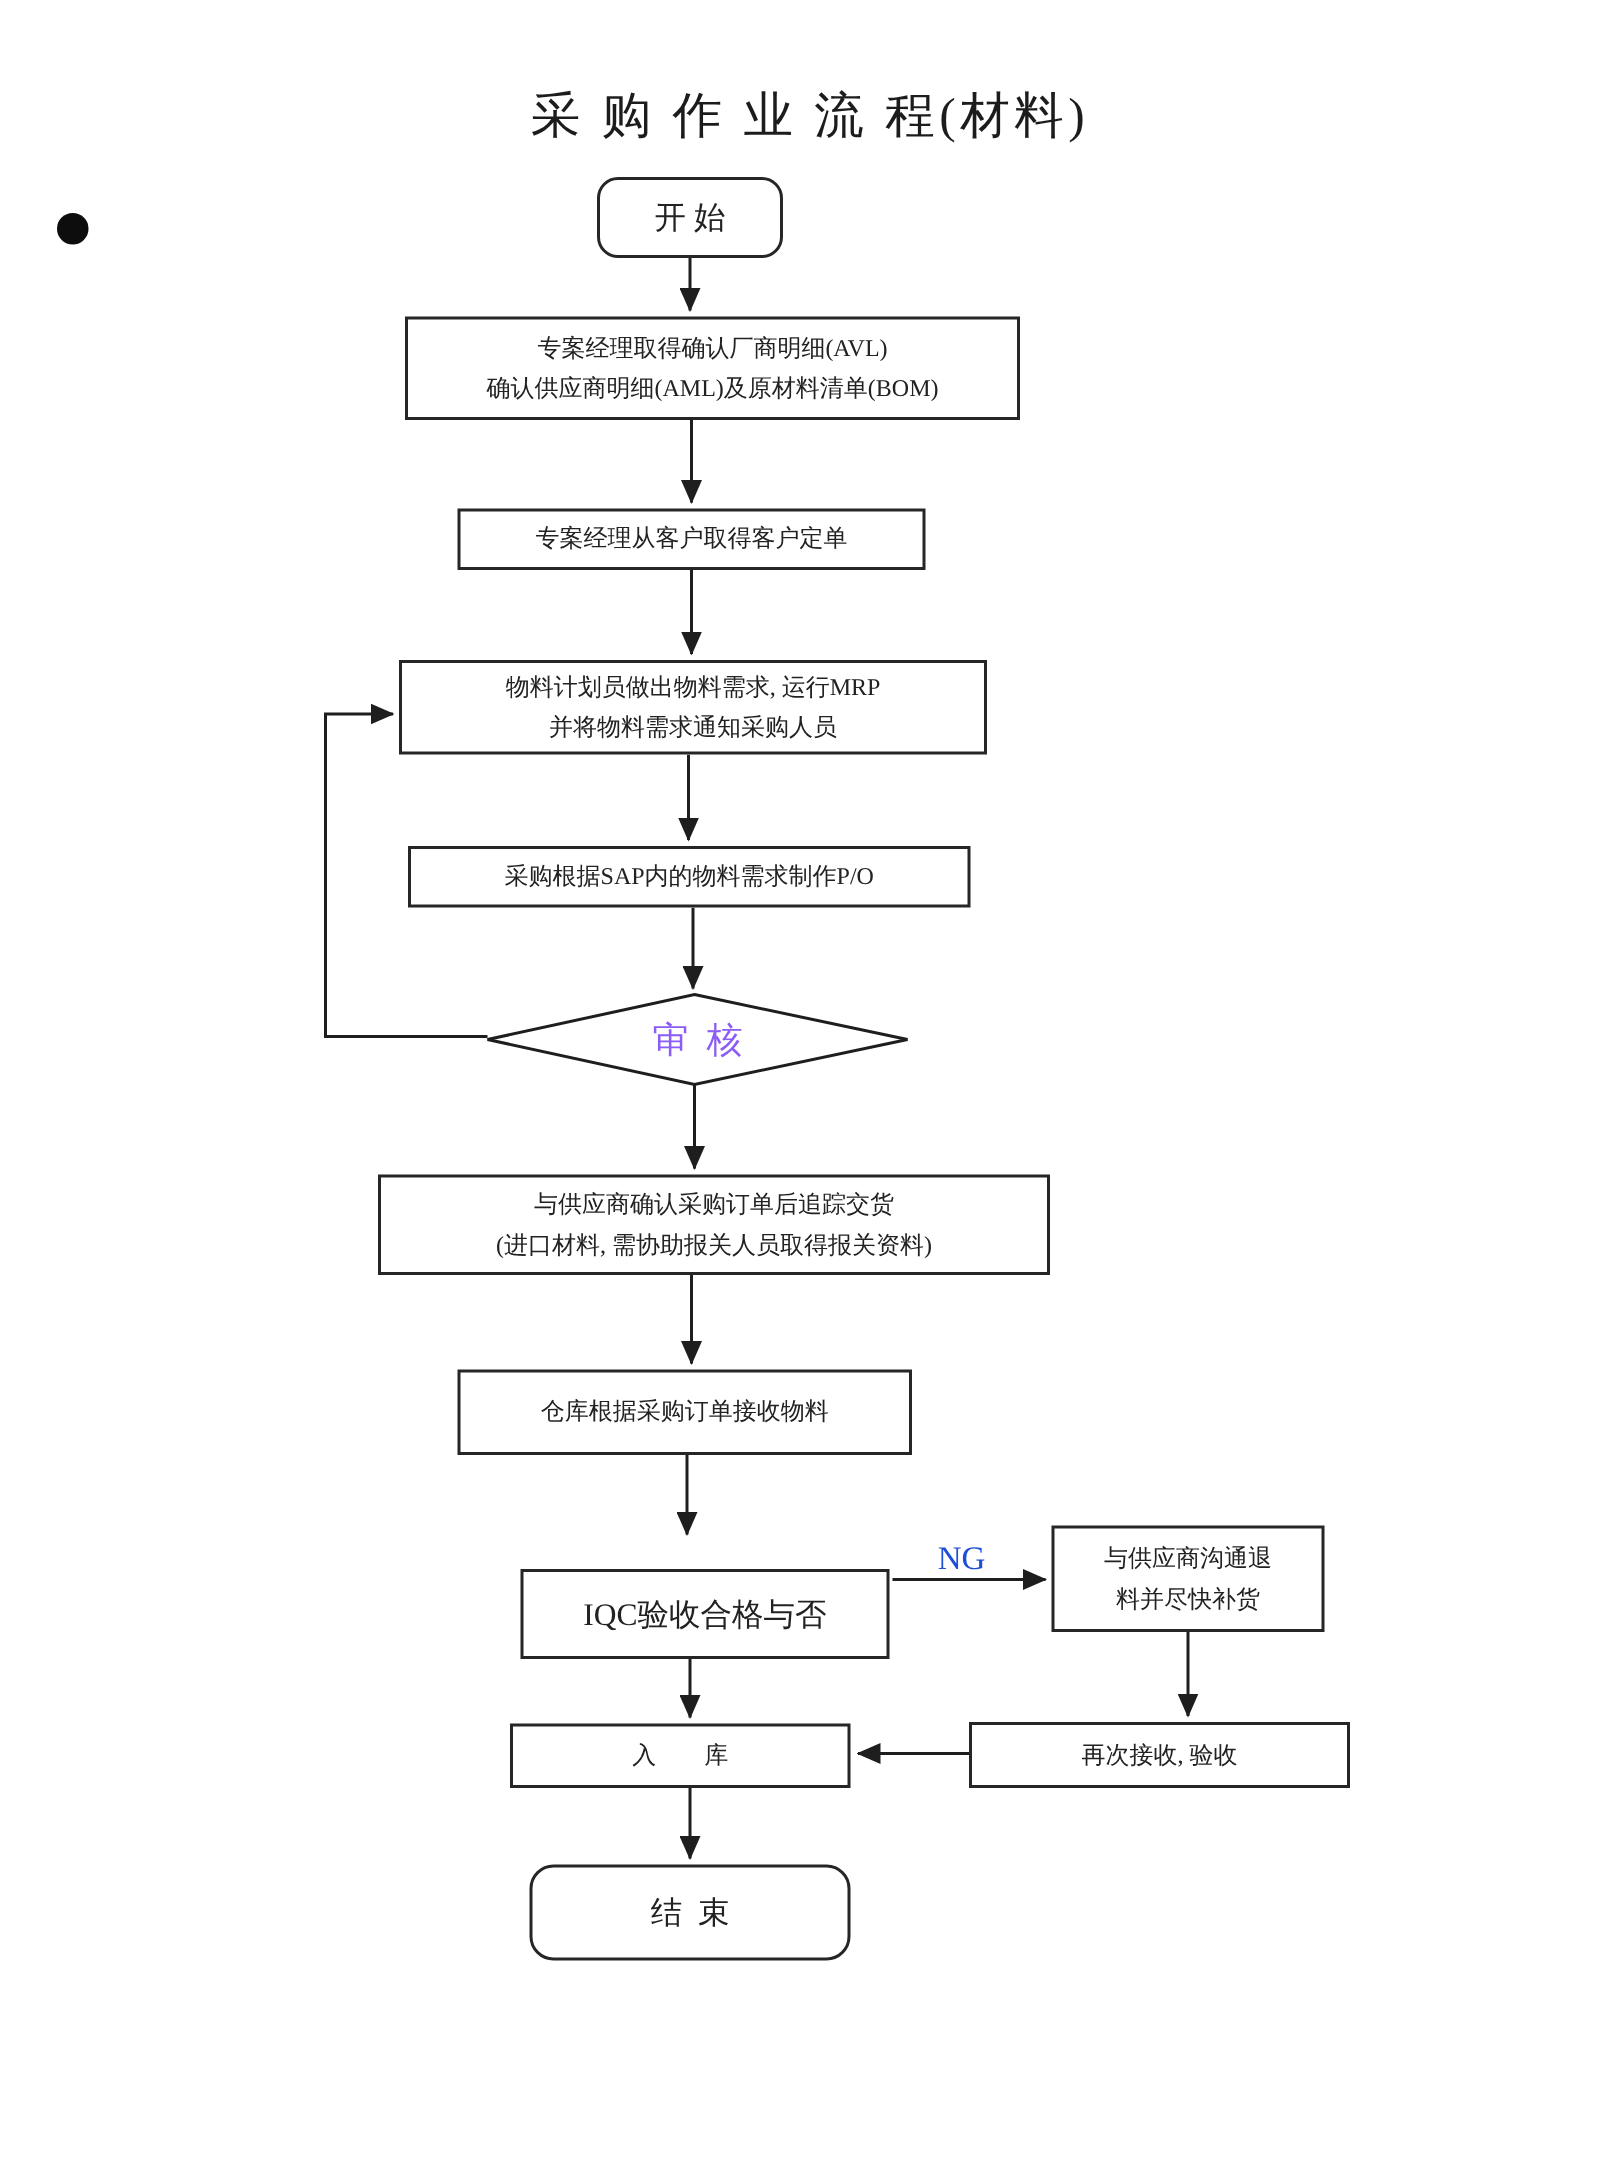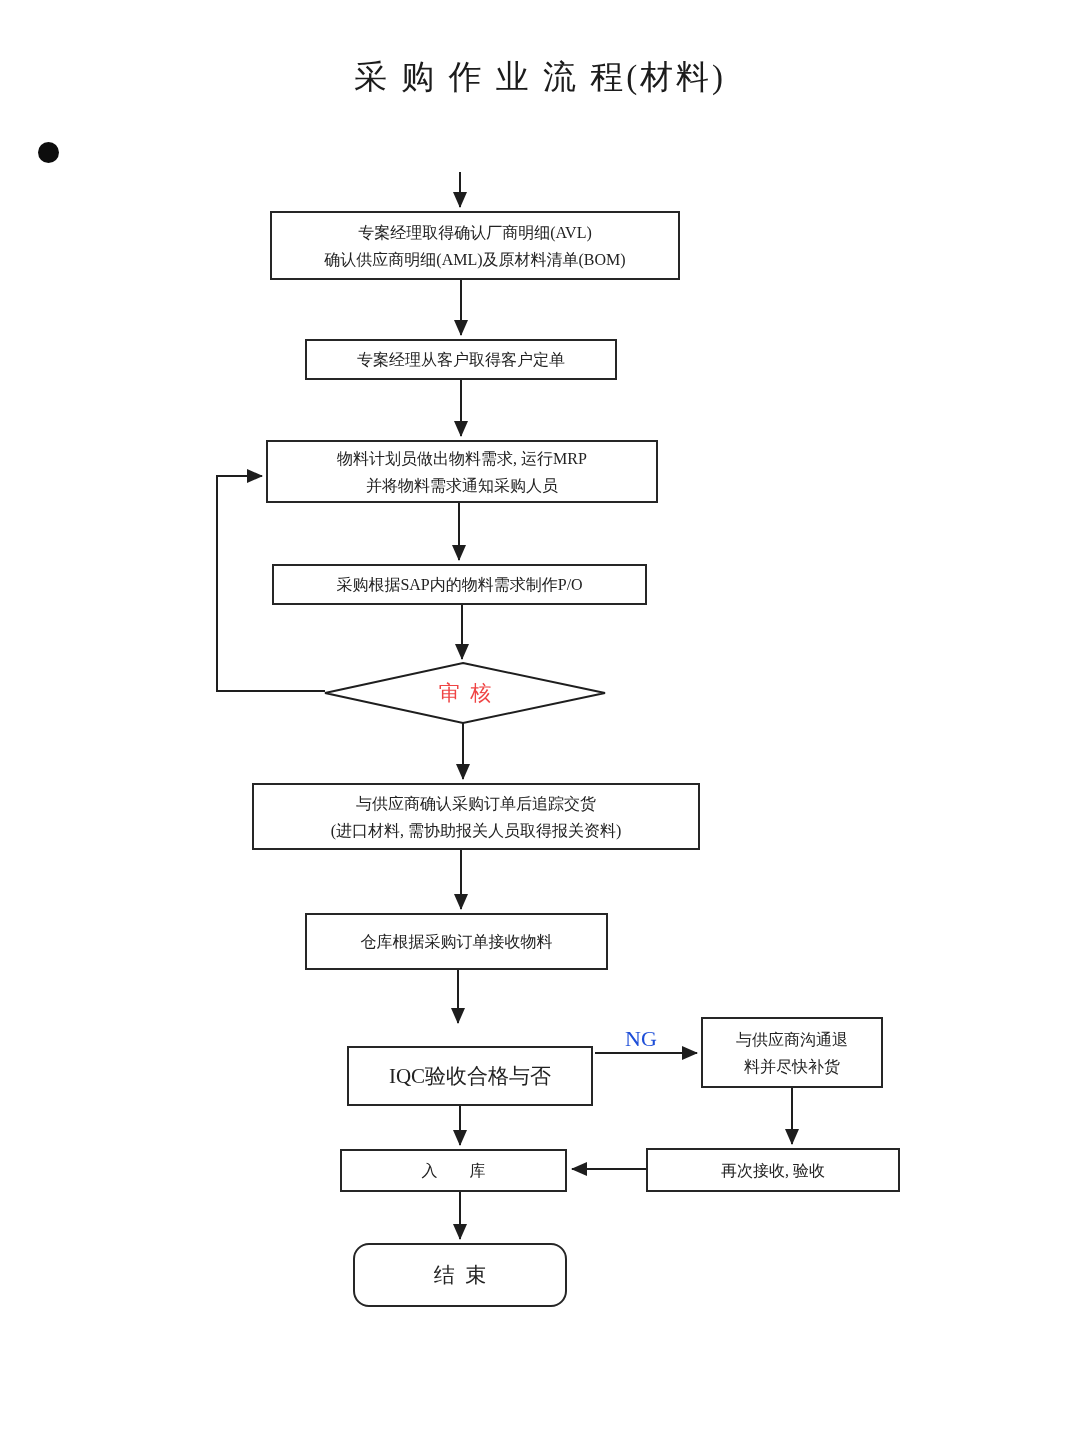--- a/index.html
+++ b/index.html
@@ -26,21 +26,21 @@
     position: absolute; box-sizing: border-box;
     border: 2px solid #262626; background: #ffffff;
     display: flex; align-items: center; justify-content: center;
     text-align: center; white-space: pre-wrap;
     font-size: 16px; line-height: 27px; color: #222222;
     z-index: 2;
   }
   .terminator { border-radius: 14px; font-size: 21px; }
   .diamond-label {
     position: absolute; display: flex; align-items: center; justify-content: center;
-    text-align: center; white-space: pre-wrap; font-size: 21px; color: #ef4444;
+    text-align: center; white-space: pre-wrap; font-size: 24px; color: #8b5cf6;
     background: transparent; z-index: 2;
   }
   .edge-label {
     position: absolute; font-size: 22px; color: #1d4ed8;
     text-align: center; z-index: 2; white-space: pre;
   }
   svg.wires {
     position: absolute; left: 0; top: 0; z-index: 1;
     pointer-events: none;
   }
@@ -79,20 +79,21 @@
     <path d="M460 1087 L460 1145" marker-end="url(#arrow)"></path>
     <path d="M460 1192 L460 1239" marker-end="url(#arrow)"></path>
 
     <path d="M595 1053 L697 1053" marker-end="url(#arrow)"></path>
     <path d="M792 1088 L792 1144" marker-end="url(#arrow)"></path>
     <path d="M646 1169 L572 1169" marker-end="url(#arrow)"></path>
 
     <path d="M325 691 L217 691 L217 476 L262 476" marker-end="url(#arrow)"></path>
   </svg>
 
+  <div class="node terminator" style="left:398px; top:118px; width:124px; height:54px;">开 始</div>
 
   <div class="node" style="left:270px; top:211px; width:410px; height:69px;">专案经理取得确认厂商明细(AVL)
 确认供应商明细(AML)及原材料清单(BOM)</div>
 
   <div class="node" style="left:305px; top:339px; width:312px; height:41px;">专案经理从客户取得客户定单</div>
 
   <div class="node" style="left:266px; top:440px; width:392px; height:63px;">物料计划员做出物料需求, 运行MRP
 并将物料需求通知采购人员</div>
 
   <div class="node" style="left:272px; top:564px; width:375px; height:41px;">采购根据SAP内的物料需求制作P/O</div>

